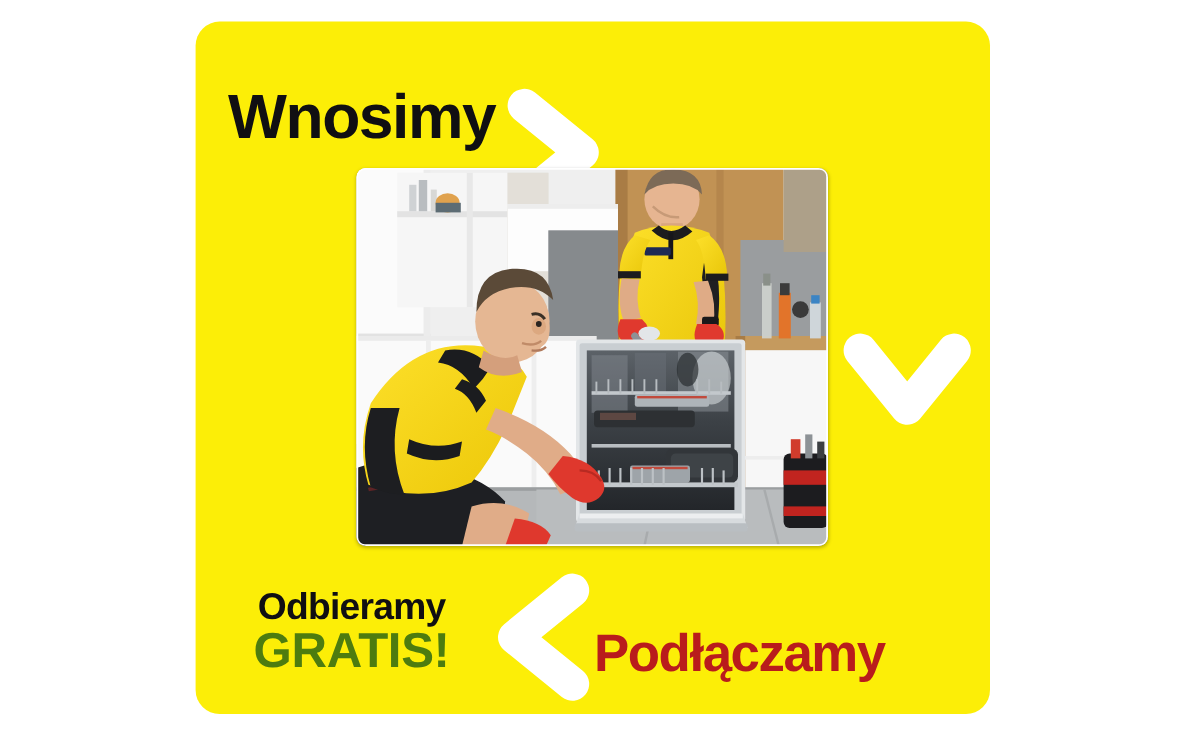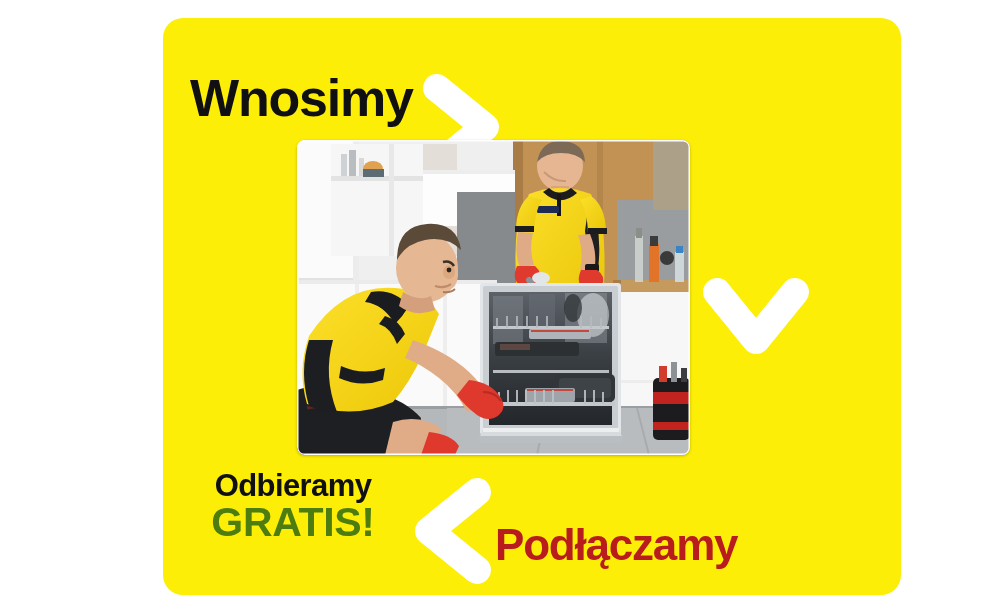--- a/index.html
+++ b/index.html
@@ -13,21 +13,21 @@
     position: relative;
     overflow: hidden;
     font-family: "Liberation Sans", sans-serif;
   }
 
   
   .promo-card {
     position: absolute;
     left: 163px;
     top: 18px;
-    width: 738px;
+    width: 662px;
     height: 577px;
     background: #FCEE07;
     border-radius: 20px;
   }
 
   
   .headline-row {
     position: absolute;
     left: 0;
     top: 40px;
@@ -45,21 +45,21 @@
     letter-spacing: -1.2px;
     white-space: nowrap;
   }
   .headline-wnosimy   { left: 27px; }
   .headline-ustawiamy { left: 358px; }
 
   
   .bottom-left-block {
     position: absolute;
     left: 20px;
-    top: 450px;
+    top: 470px;
     width: 220px;
     text-align: center;
     color: #100F12;
     font-weight: 700;
   }
   .bl-line1 {
     font-size: 31px;
     line-height: 36px;
     letter-spacing: -0.6px;
     white-space: nowrap;

